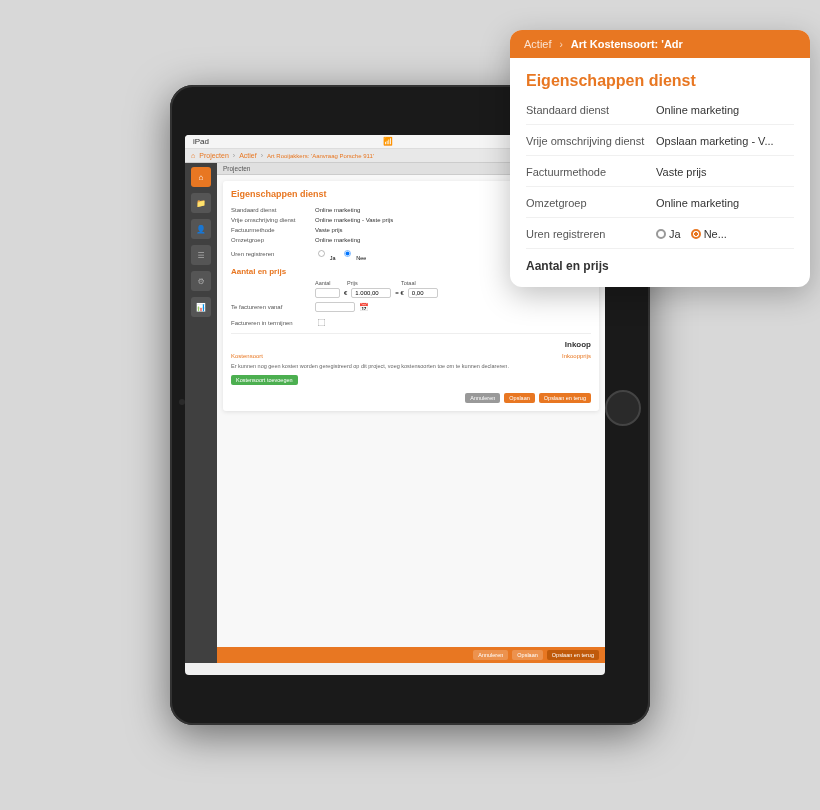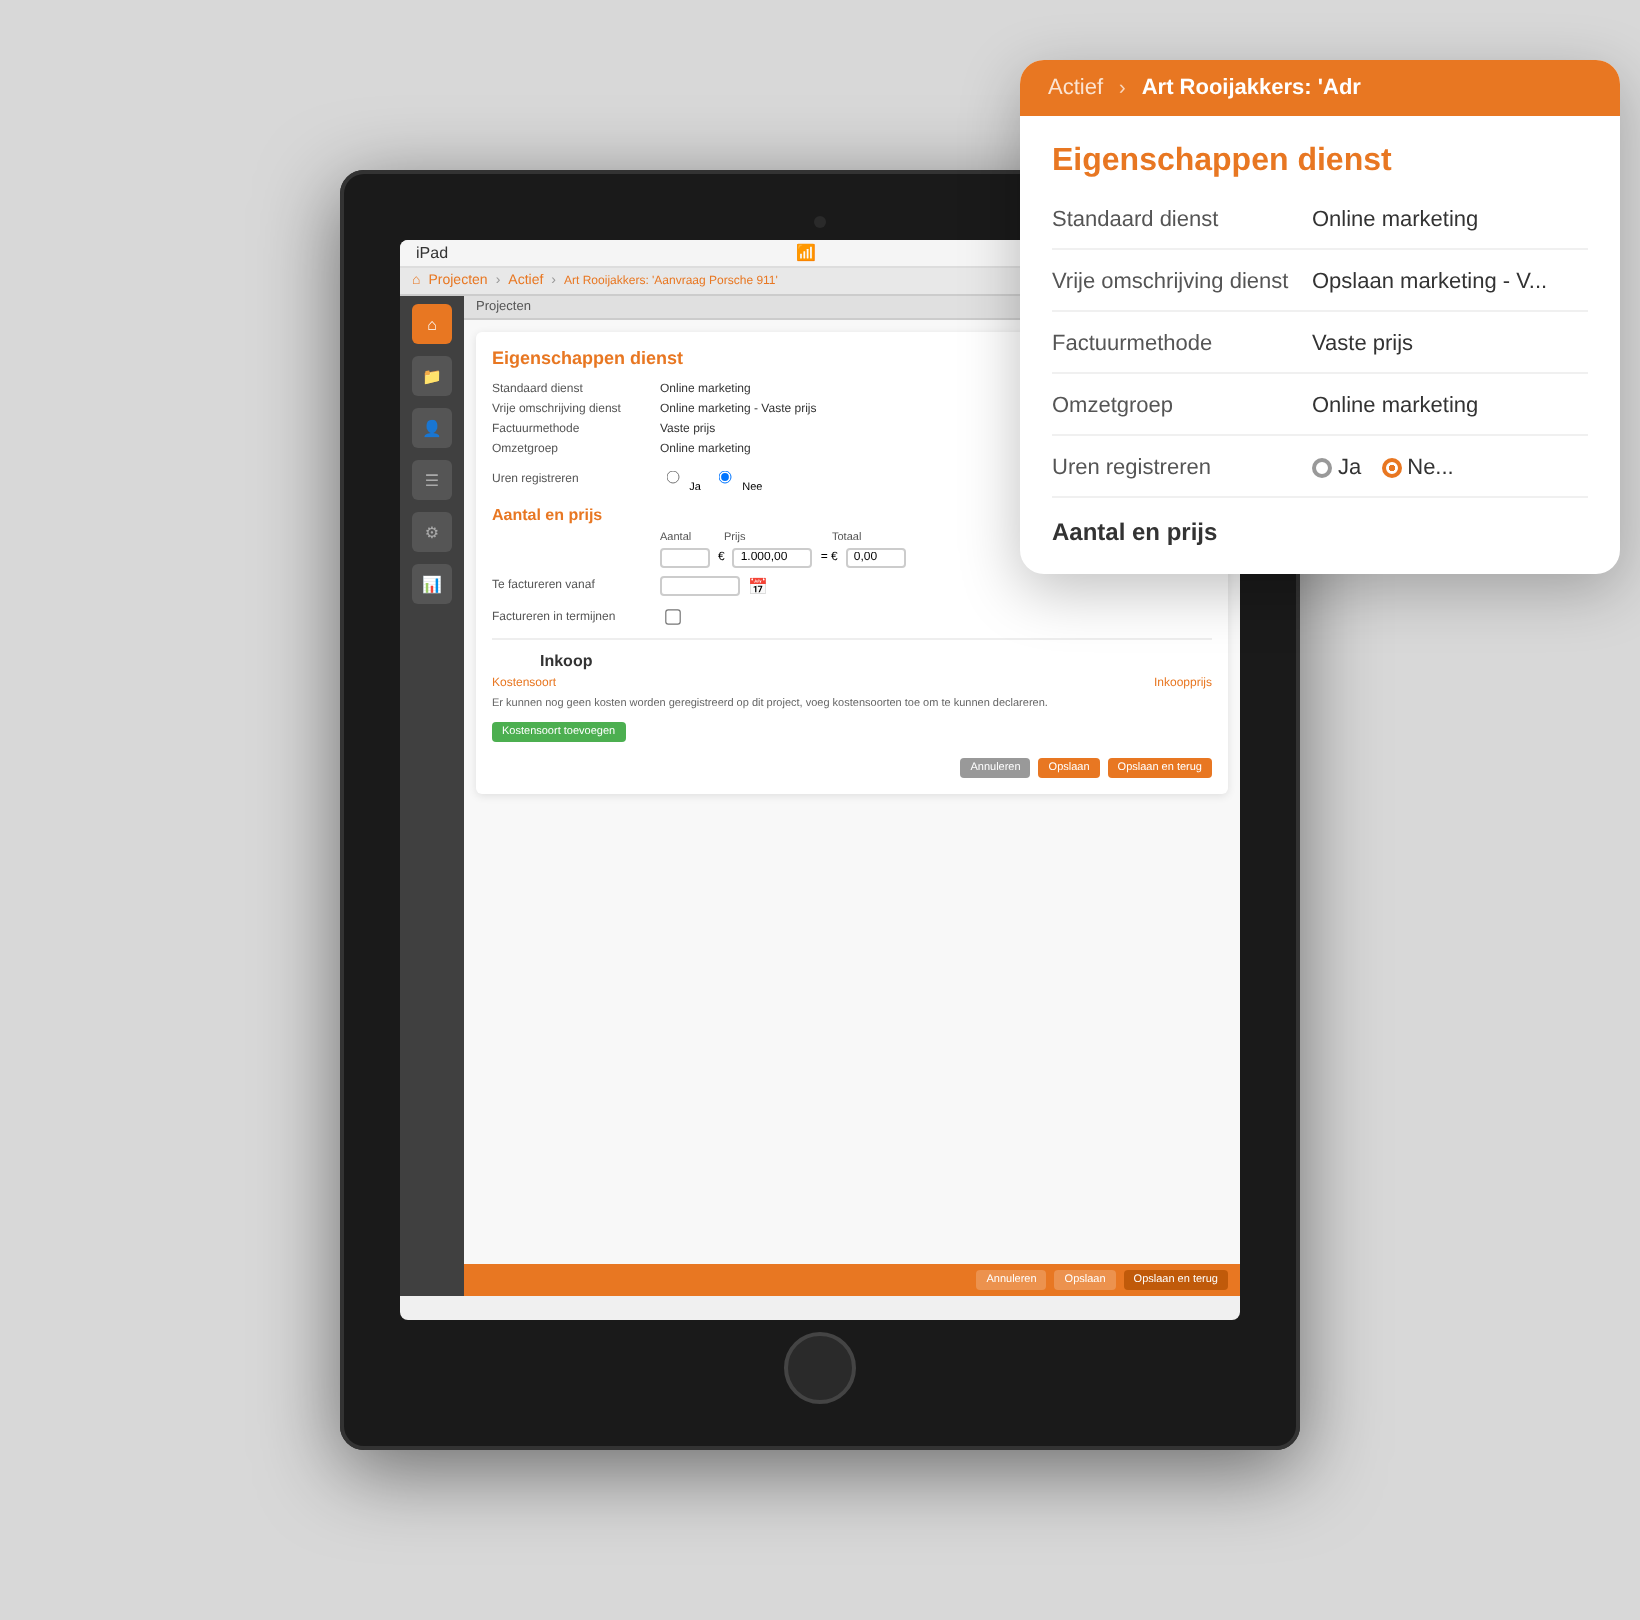--- a/index.html
+++ b/index.html
@@ -23,24 +23,24 @@
       align-items: center;
       justify-content: center;
     }
 
     
     .ipad {
       position: relative;
       width: 480px;
       height: 640px;
       background: #1a1a1a;
-      border-radius: 12px;
+      border-radius: 23px;
       box-shadow: 0 10px 40px rgba(0,0,0,0.5), inset 0 0 0 2px #333;
       display: flex;
-      flex-direction: column;
+      flex-direction: row;
       align-items: center;
       justify-content: center;
     }
 
     .ipad-screen {
       width: 420px;
       height: 540px;
       background: #f0f0f0;
       border-radius: 4px;
       overflow: hidden;
@@ -193,21 +193,21 @@
     }
 
     .inkoop-section {
       border-top: 1px solid #eee;
       padding-top: 6px;
       margin-top: 4px;
     }
 
     .inkoop-header {
       display: flex;
-      justify-content: flex-start;
+      justify-content: flex-end;
       margin-bottom: 4px;
       padding-left: 24px;
     }
 
     .inkoop-title {
       font-size: 8px;
       color: #333;
       font-weight: bold;
     }
 
@@ -546,21 +546,21 @@
     </div>
 
     <div class="ipad-home"></div>
   </div>
 
   <div class="callout">
 
     <div class="callout-header">
       <span class="crumb">Actief</span>
       <span class="arrow">›</span>
-      <span class="crumb-active">Art Rooijakkers: 'Adr</span>
+      <span class="crumb-active">Art Kostensoort: 'Adr</span>
     </div>
 
     <div class="callout-body">
       <h2>Eigenschappen dienst</h2>
 
       <div class="callout-row">
         <span class="callout-label">Standaard dienst</span>
         <span class="callout-value">Online marketing</span>
       </div>
 

